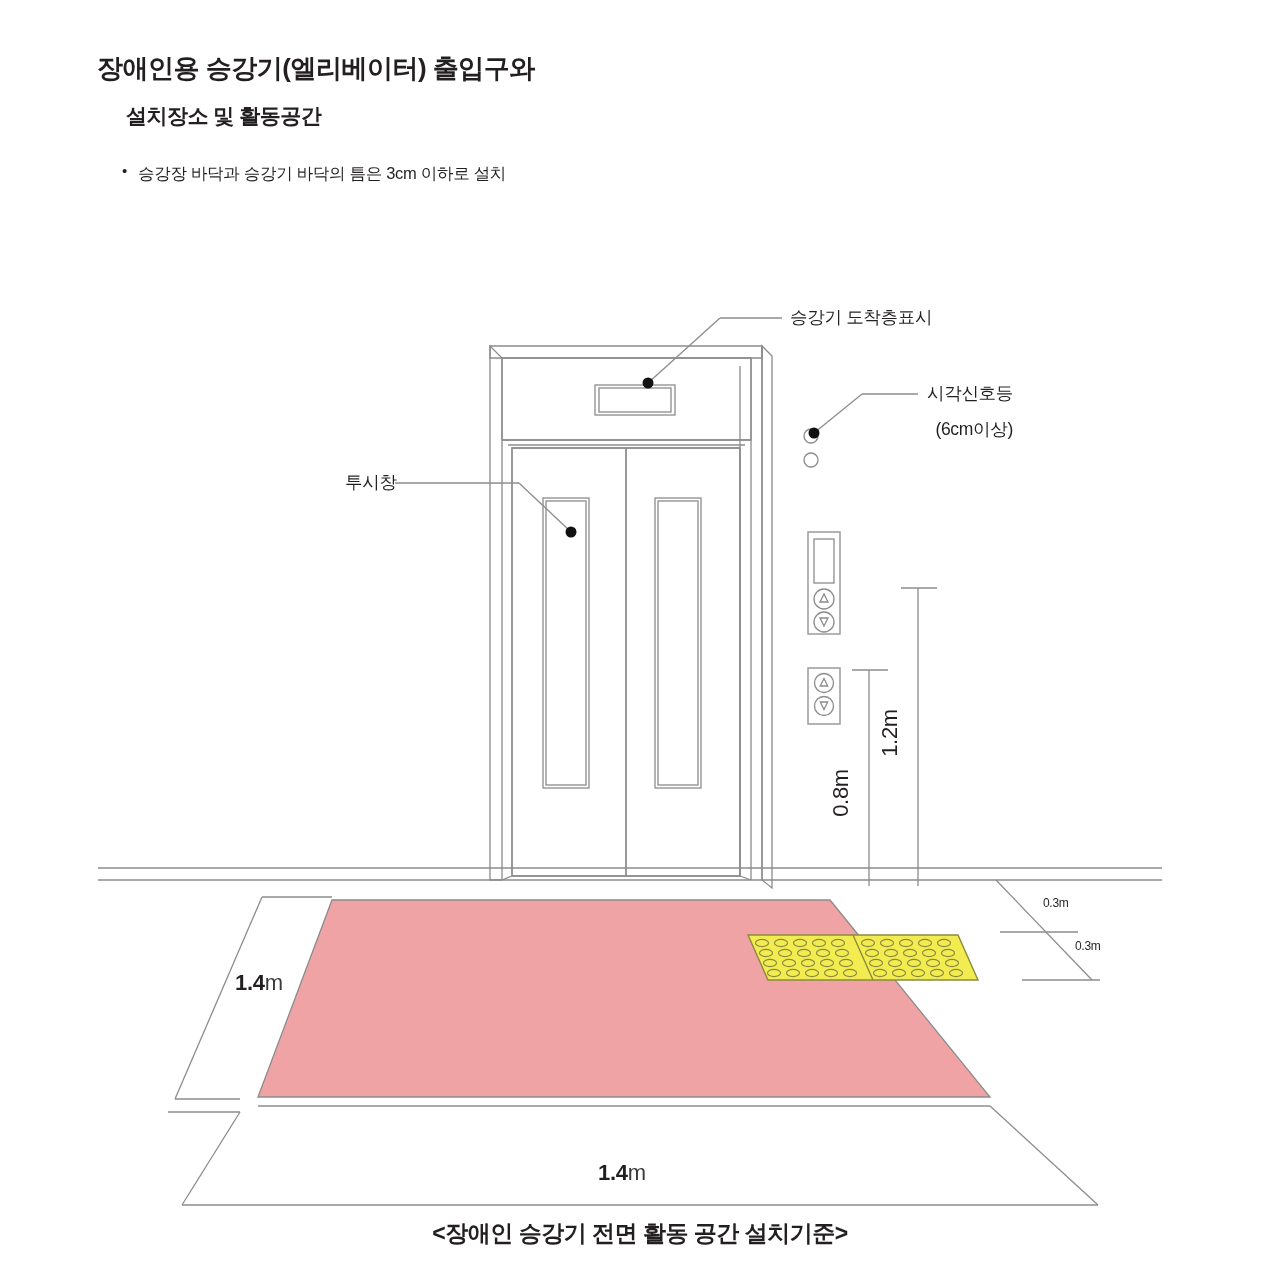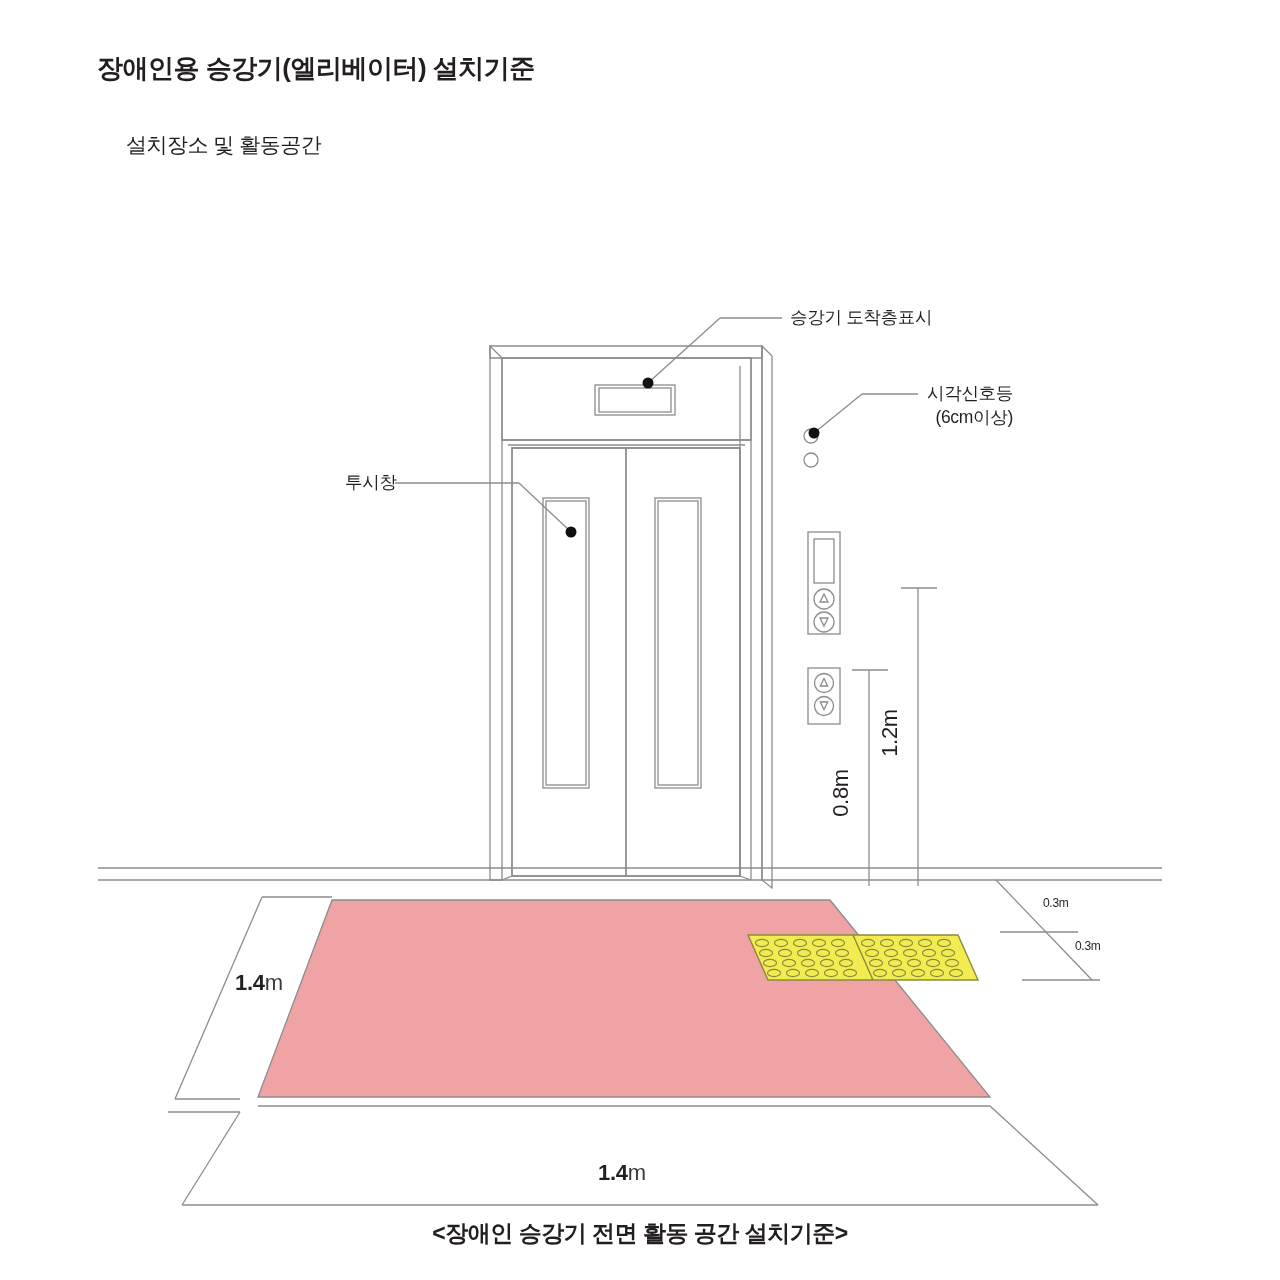--- a/index.html
+++ b/index.html
@@ -24,23 +24,23 @@
     top: 34px;
     font-size: 26px;
     font-weight: bold;
     letter-spacing: -0.5px;
     color: #231f20;
     white-space: nowrap;
   }
   #doc-subtitle {
     position: absolute;
     left: 126px;
-    top: 114px;
+    top: 85px;
     font-size: 21px;
-    font-weight: normal;
+    font-weight: bold;
     letter-spacing: -0.5px;
     color: #231f20;
     white-space: nowrap;
   }
   #bullet-list {
     position: absolute;
     left: 120px;
     top: 163px;
     width: 1050px;
     list-style: none;
@@ -84,21 +84,21 @@
 
   
   .fig-text {
     position: absolute;
     font-family: "Liberation Sans", "DejaVu Sans", sans-serif;
     color: #231f20;
     white-space: nowrap;
     letter-spacing: -0.3px;
   }
   .callout-label { font-size: 17.5px; }
-  .callout-label .sub { display: block; }
+  .callout-label .sub { display: block; margin-top: 12px; }
 
   .dim-label { font-size: 12px; }
   .dim-label .big { font-weight: bold; }
   .dim-label .unit { font-weight: normal; color: #3a3a3a; }
 
   .vertical-dim {
     font-size: 22px;
     font-weight: normal;
     transform-origin: 50% 50%;
     transform: rotate(-90deg);
@@ -112,25 +112,26 @@
     text-align: center;
     font-size: 23px;
     font-weight: bold;
     letter-spacing: -0.5px;
     color: #231f20;
   }
 </style>
 </head>
 <body>
 
-<h1 id="doc-title">장애인용 승강기(엘리베이터) 설치기준</h1>
+<h1 id="doc-title">장애인용 승강기(엘리베이터) 출입구와</h1>
 
 <h2 id="doc-subtitle">설치장소 및 활동공간</h2>
 
 <ul id="bullet-list">
+  <li>승강장 바닥과 승강기 바닥의 틈은 3cm 이하로 설치</li>
 </ul>
 
 <div id="figure-stage">
 
   <svg id="figure-svg" viewBox="0 0 1280 940" xmlns="http://www.w3.org/2000/svg">
 
     <defs>
       
     </defs>
 

